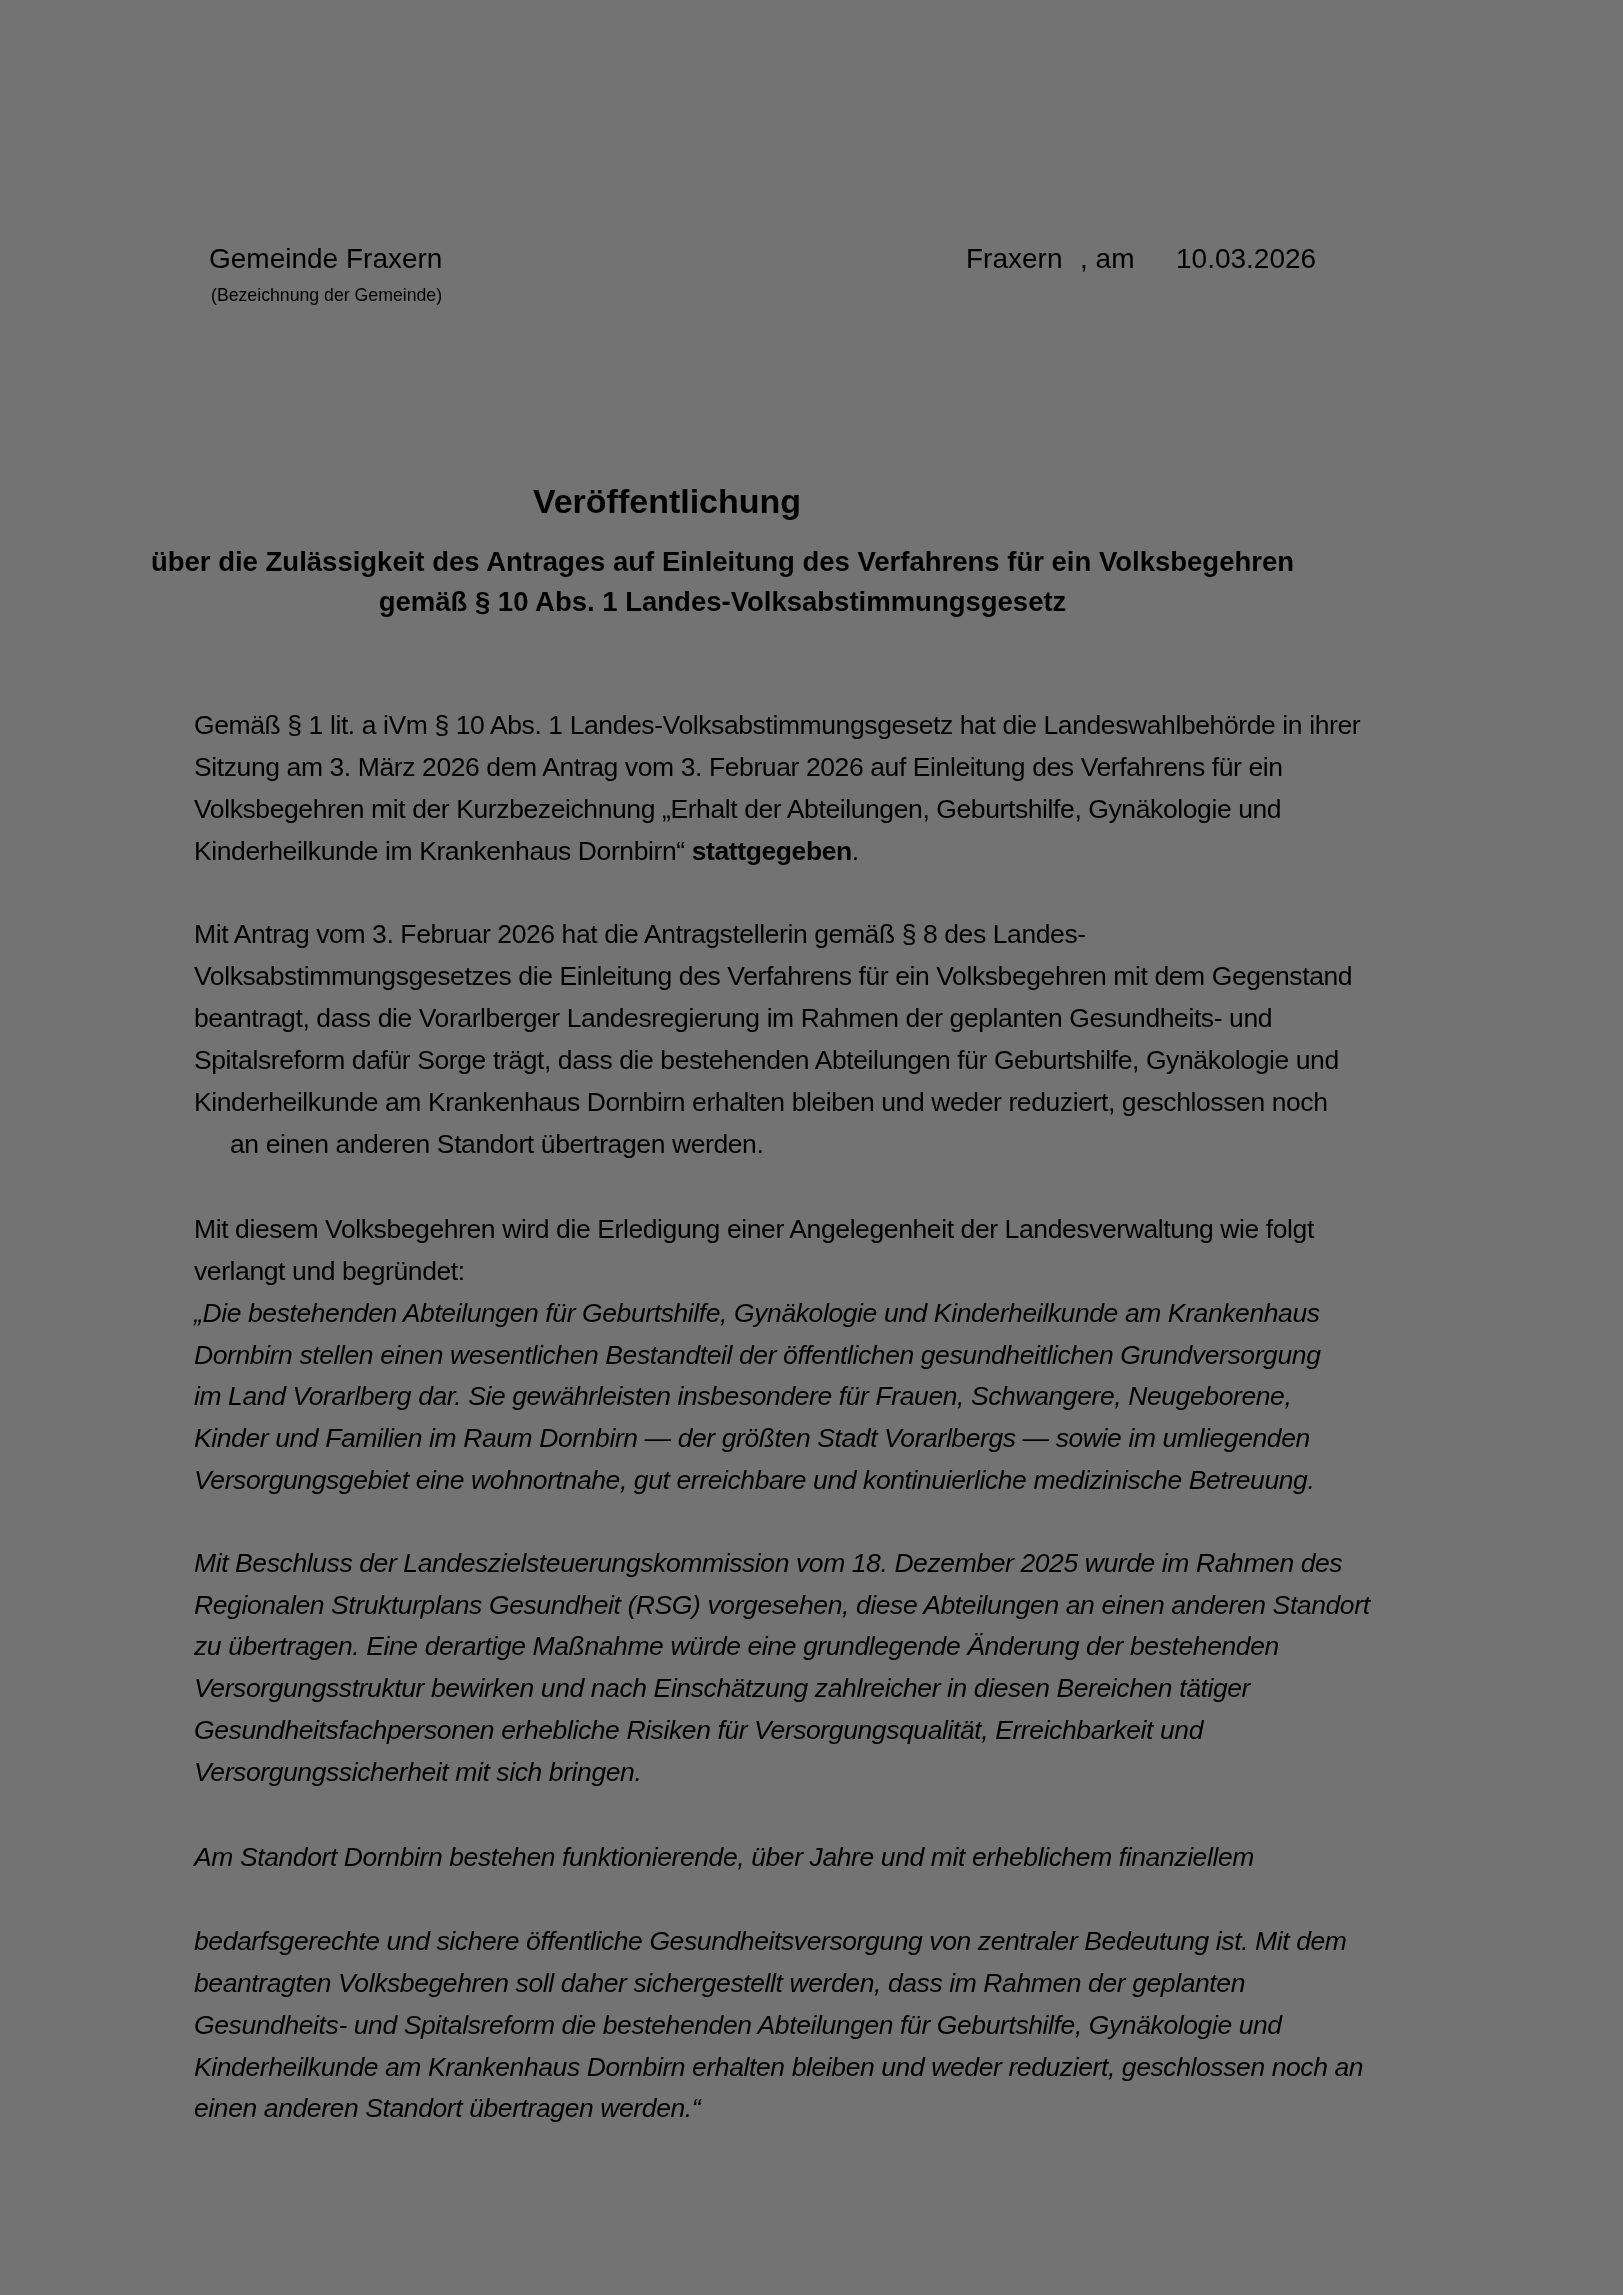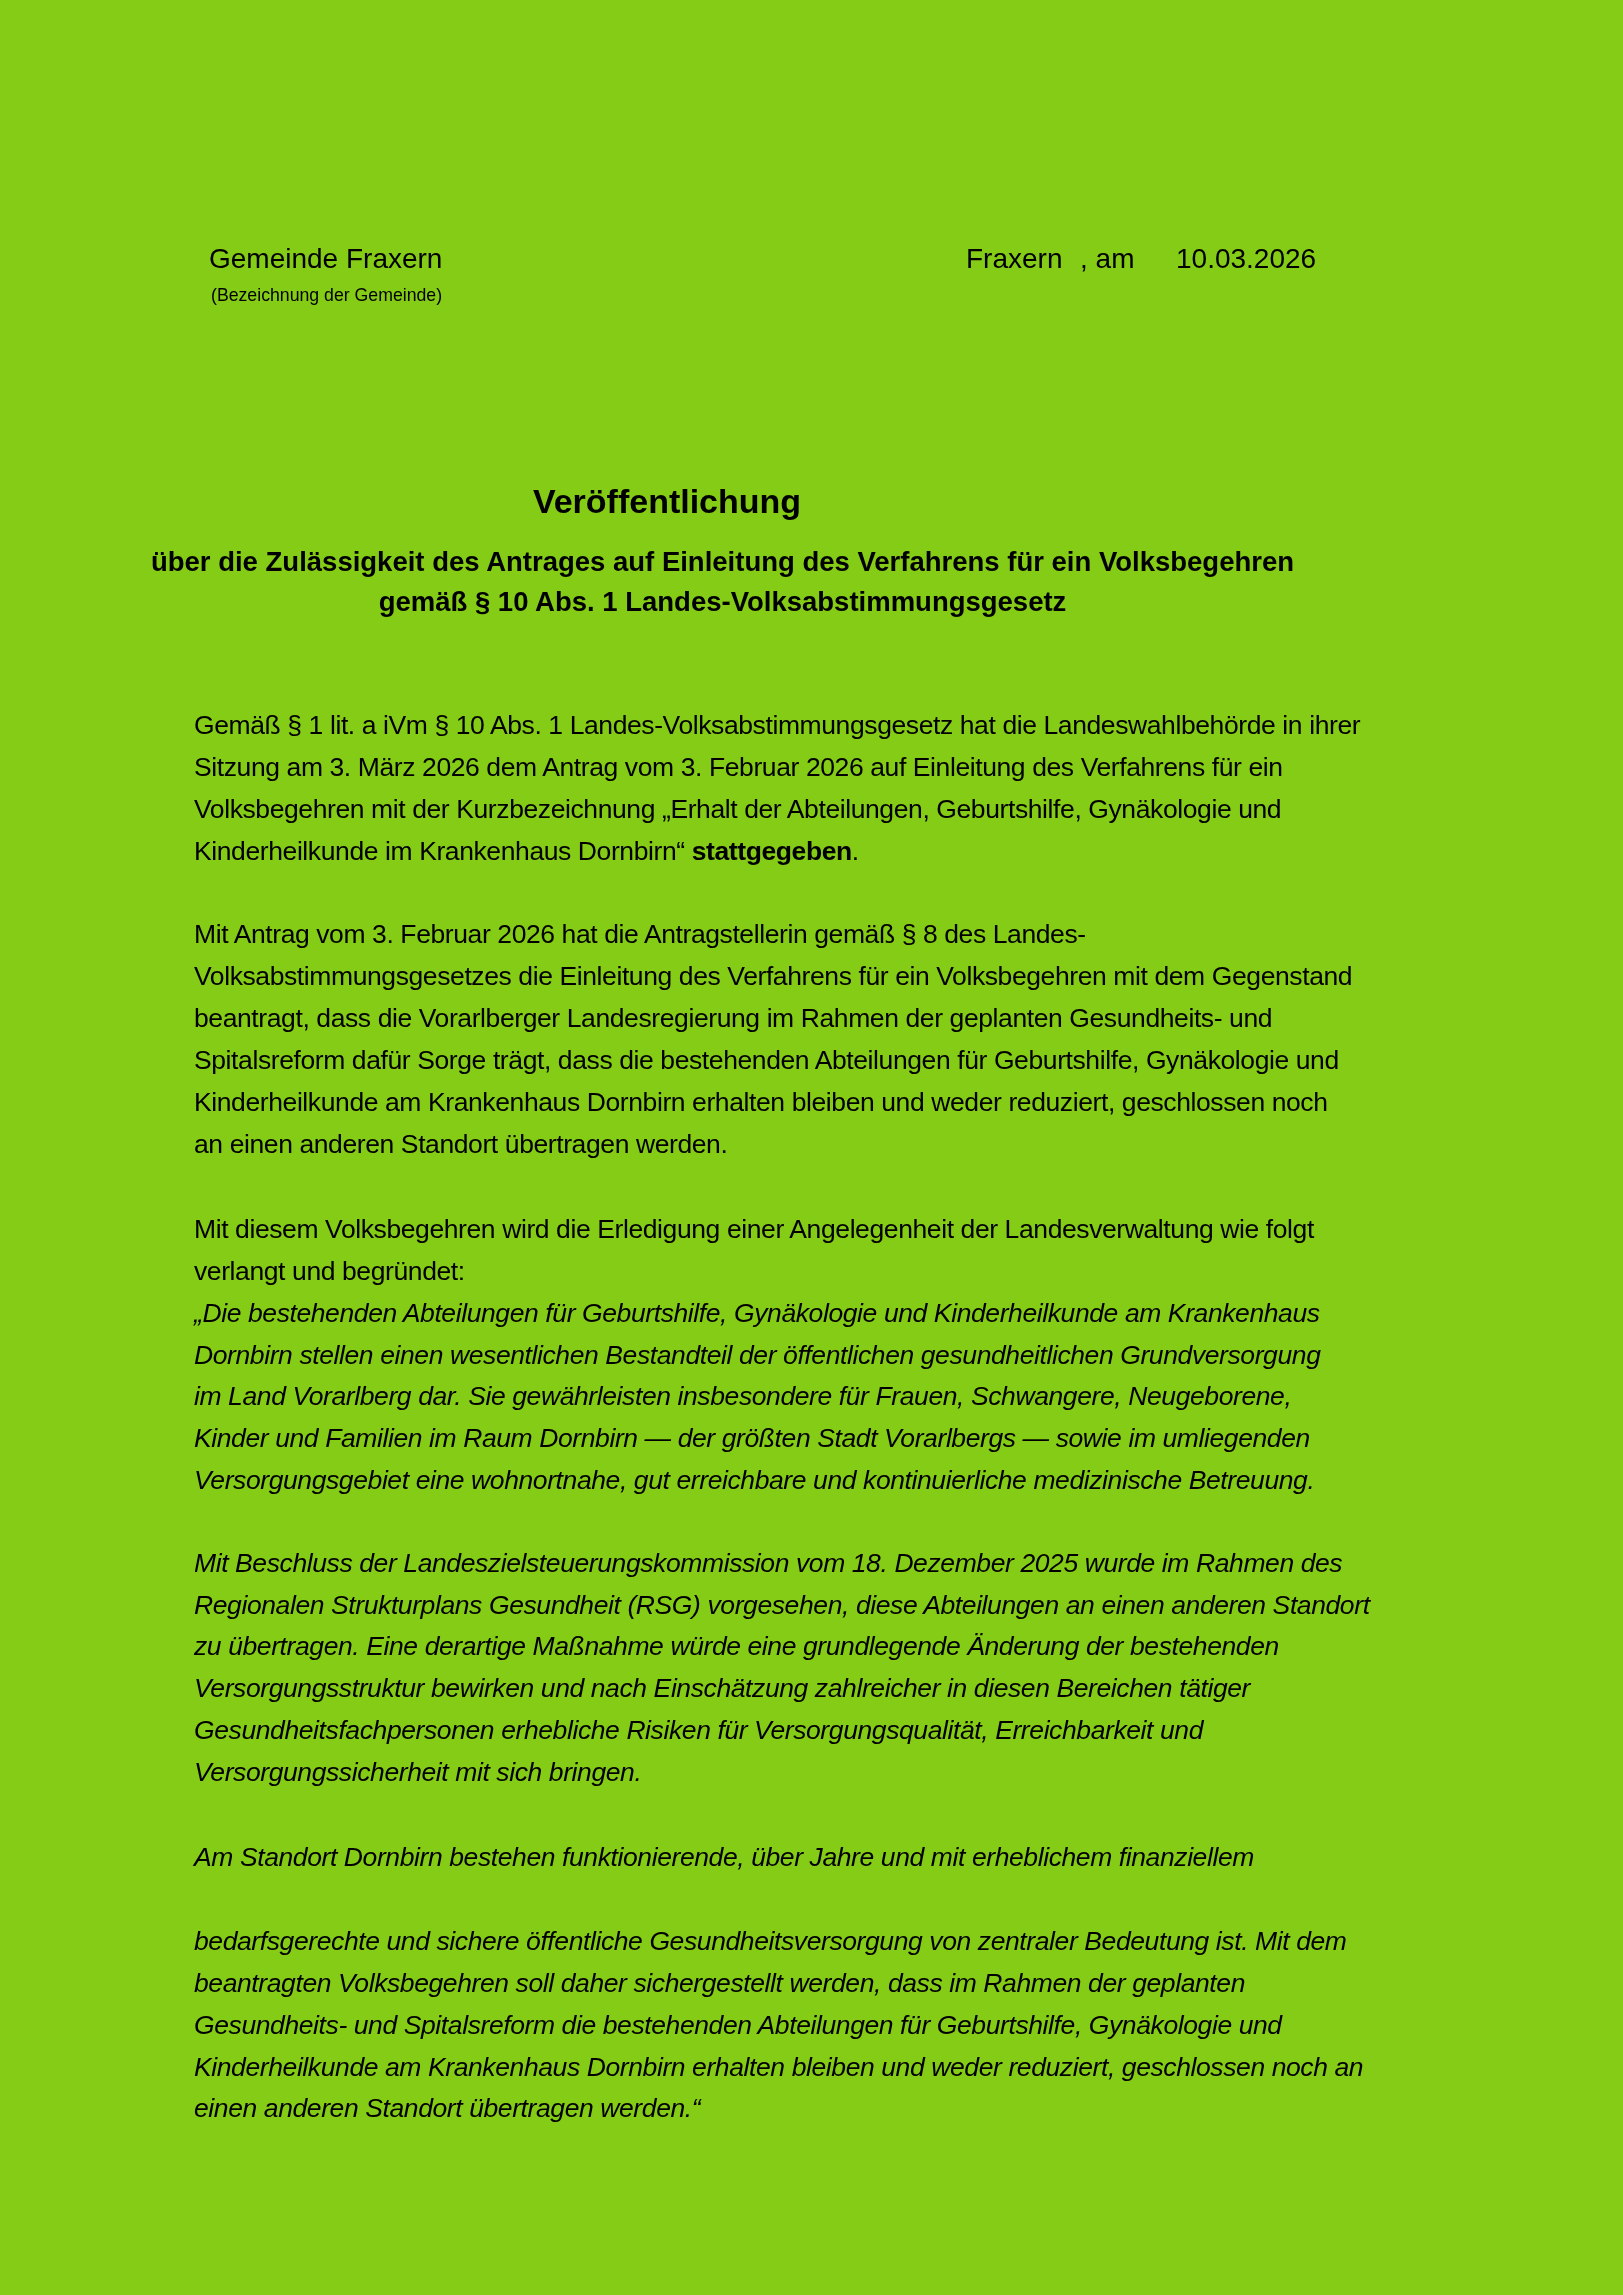--- a/index.html
+++ b/index.html
@@ -1,18 +1,18 @@
 <!DOCTYPE html>
 <html style="font-size:10.5px"><head>
 <meta charset="utf-8">
 <style>
   html, body { margin: 0; padding: 0; background: #ffffff; }
   body { width: 1623px; height: 2295px; position: relative; overflow: hidden;
          font-family: "Liberation Sans", "DejaVu Sans", sans-serif; color: #000; }
-  .page { position: absolute; left: 0; top: 0; width: 1623px; height: 2295px; background: #84cc16; }
+  .page { position: absolute; left: 0; top: 0; width: 1623px; height: 2295px; background: #737373; }
   .abs { position: absolute; white-space: nowrap; }
   .hdr { font-size: 28px; top: 243px; }
   .hdr-sub { font-size: 17.7px; top: 285px; left: 211px; }
   .title { font-size: 34px; font-weight: bold; left: 0; width: 1334px; text-align: center; top: 482px; }
   .subtitle { font-size: 27.5px; font-weight: bold; left: 0; width: 1445px; text-align: center; }
   .line { font-size: 26.5px; left: 194px; line-height: 42px; height: 42px; letter-spacing: -0.4px; }
   .it { font-style: italic; }
   .b { font-weight: bold; }
 </style>
 </head>
@@ -35,21 +35,21 @@
   <div class="abs line" style="top:788px;">Volksbegehren mit der Kurzbezeichnung „Erhalt der Abteilungen, Geburtshilfe, Gynäkologie und</div>
   <div class="abs line" style="top:830px;">
     <span>Kinderheilkunde im Krankenhaus Dornbirn“ </span><span class="b">stattgegeben</span><span>.</span>
   </div>
 
   <div class="abs line" style="top:913px;">Mit Antrag vom 3. Februar 2026 hat die Antragstellerin gemäß § 8 des Landes-</div>
   <div class="abs line" style="top:955px;">Volksabstimmungsgesetzes die Einleitung des Verfahrens für ein Volksbegehren mit dem Gegenstand</div>
   <div class="abs line" style="top:997px;">beantragt, dass die Vorarlberger Landesregierung im Rahmen der geplanten Gesundheits- und</div>
   <div class="abs line" style="top:1039px;">Spitalsreform dafür Sorge trägt, dass die bestehenden Abteilungen für Geburtshilfe, Gynäkologie und</div>
   <div class="abs line" style="top:1081px;">Kinderheilkunde am Krankenhaus Dornbirn erhalten bleiben und weder reduziert, geschlossen noch</div>
-  <div class="abs line" style="top:1123px;">an einen anderen Standort übertragen werden.</div>
+  <div class="abs line" style="top:1123px;margin-left:36px;">an einen anderen Standort übertragen werden.</div>
 
   <div class="abs line" style="top:1208px;">Mit diesem Volksbegehren wird die Erledigung einer Angelegenheit der Landesverwaltung wie folgt</div>
   <div class="abs line" style="top:1250px;">verlangt und begründet:</div>
 
   <div class="abs line it" style="top:1292px;">„Die bestehenden Abteilungen für Geburtshilfe, Gynäkologie und Kinderheilkunde am Krankenhaus</div>
   <div class="abs line it" style="top:1334px;">Dornbirn stellen einen wesentlichen Bestandteil der öffentlichen gesundheitlichen Grundversorgung</div>
   <div class="abs line it" style="top:1375px;">im Land Vorarlberg dar. Sie gewährleisten insbesondere für Frauen, Schwangere, Neugeborene,</div>
   <div class="abs line it" style="top:1459px;">Versorgungsgebiet eine wohnortnahe, gut erreichbare und kontinuierliche medizinische Betreuung.</div>
   <div class="abs line it" style="top:1417px;">Kinder und Familien im Raum Dornbirn — der größten Stadt Vorarlbergs — sowie im umliegenden</div>
 

